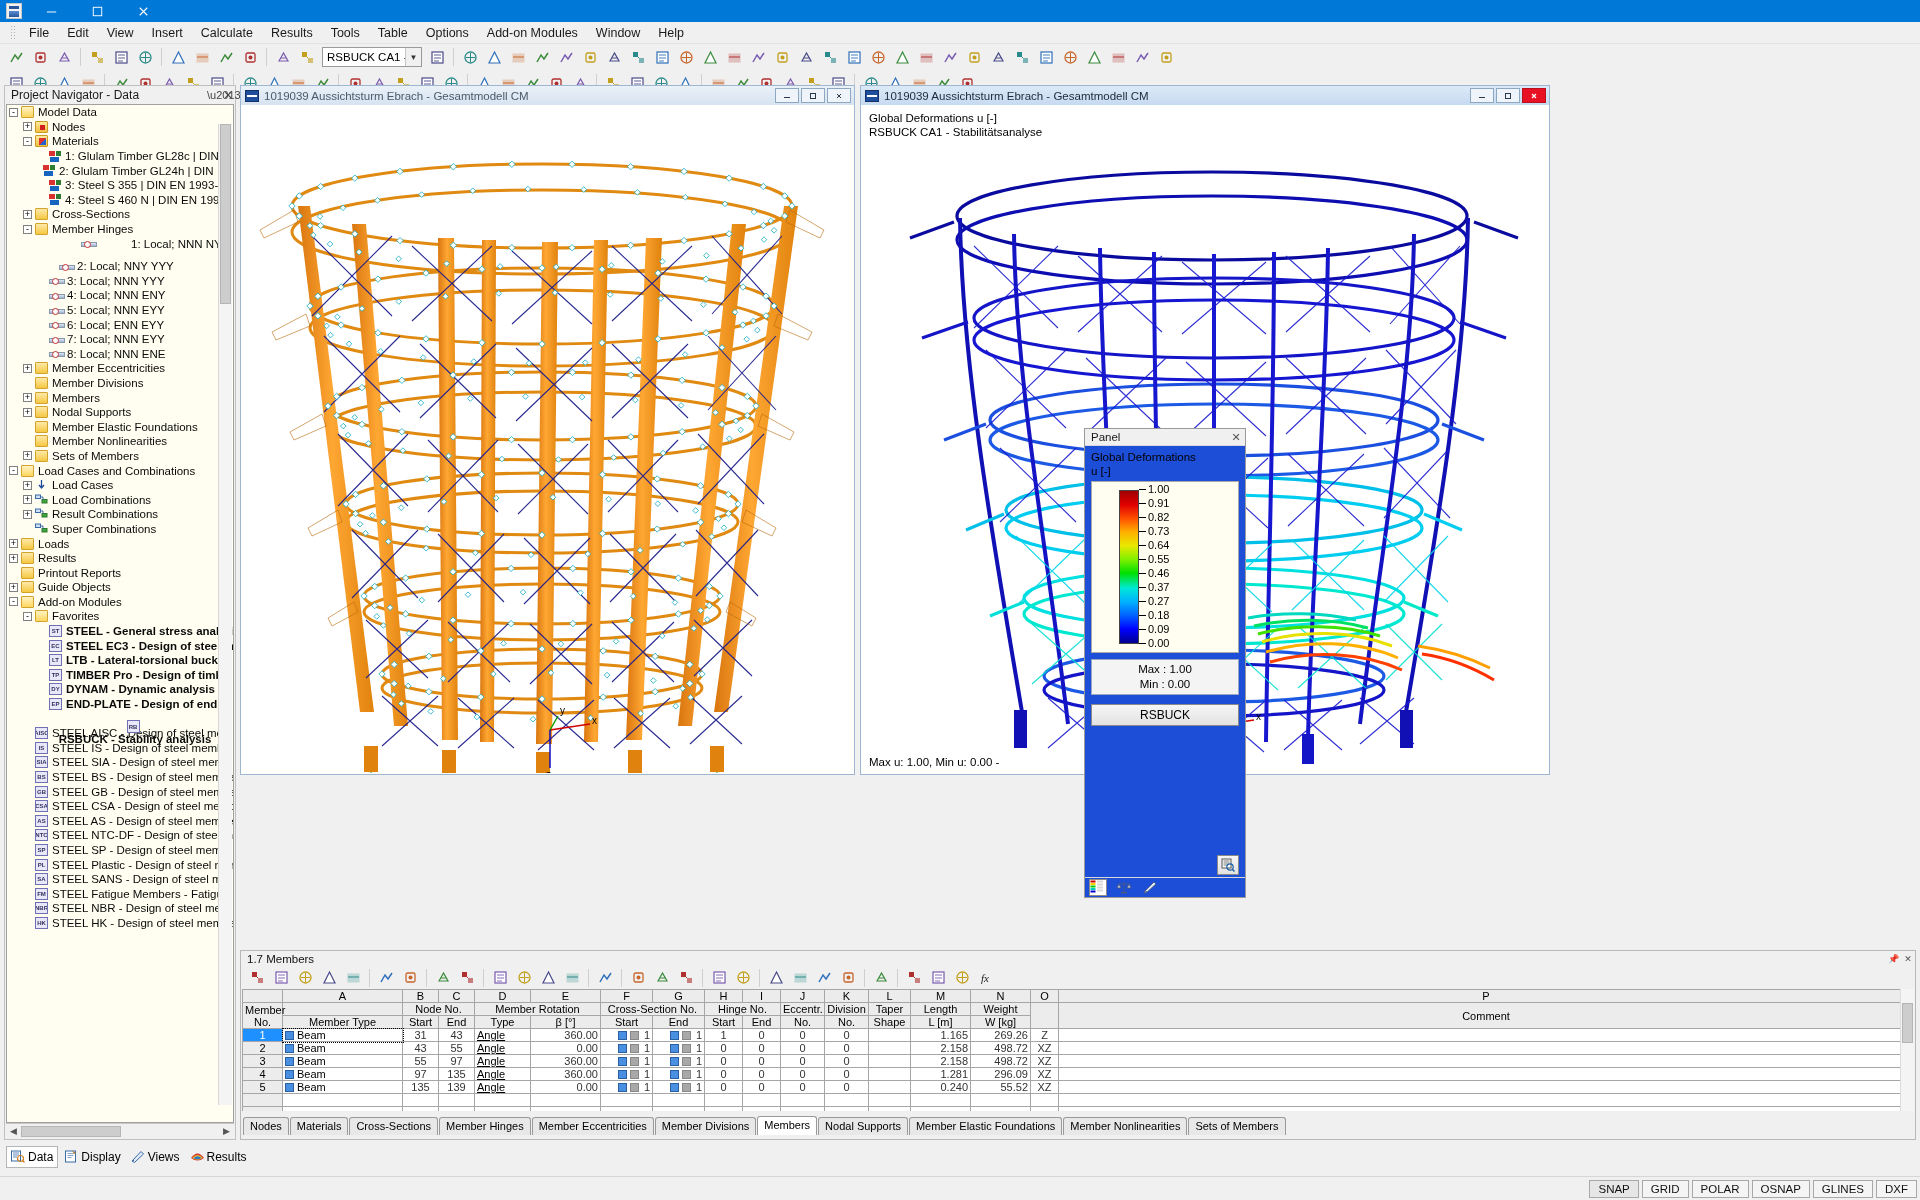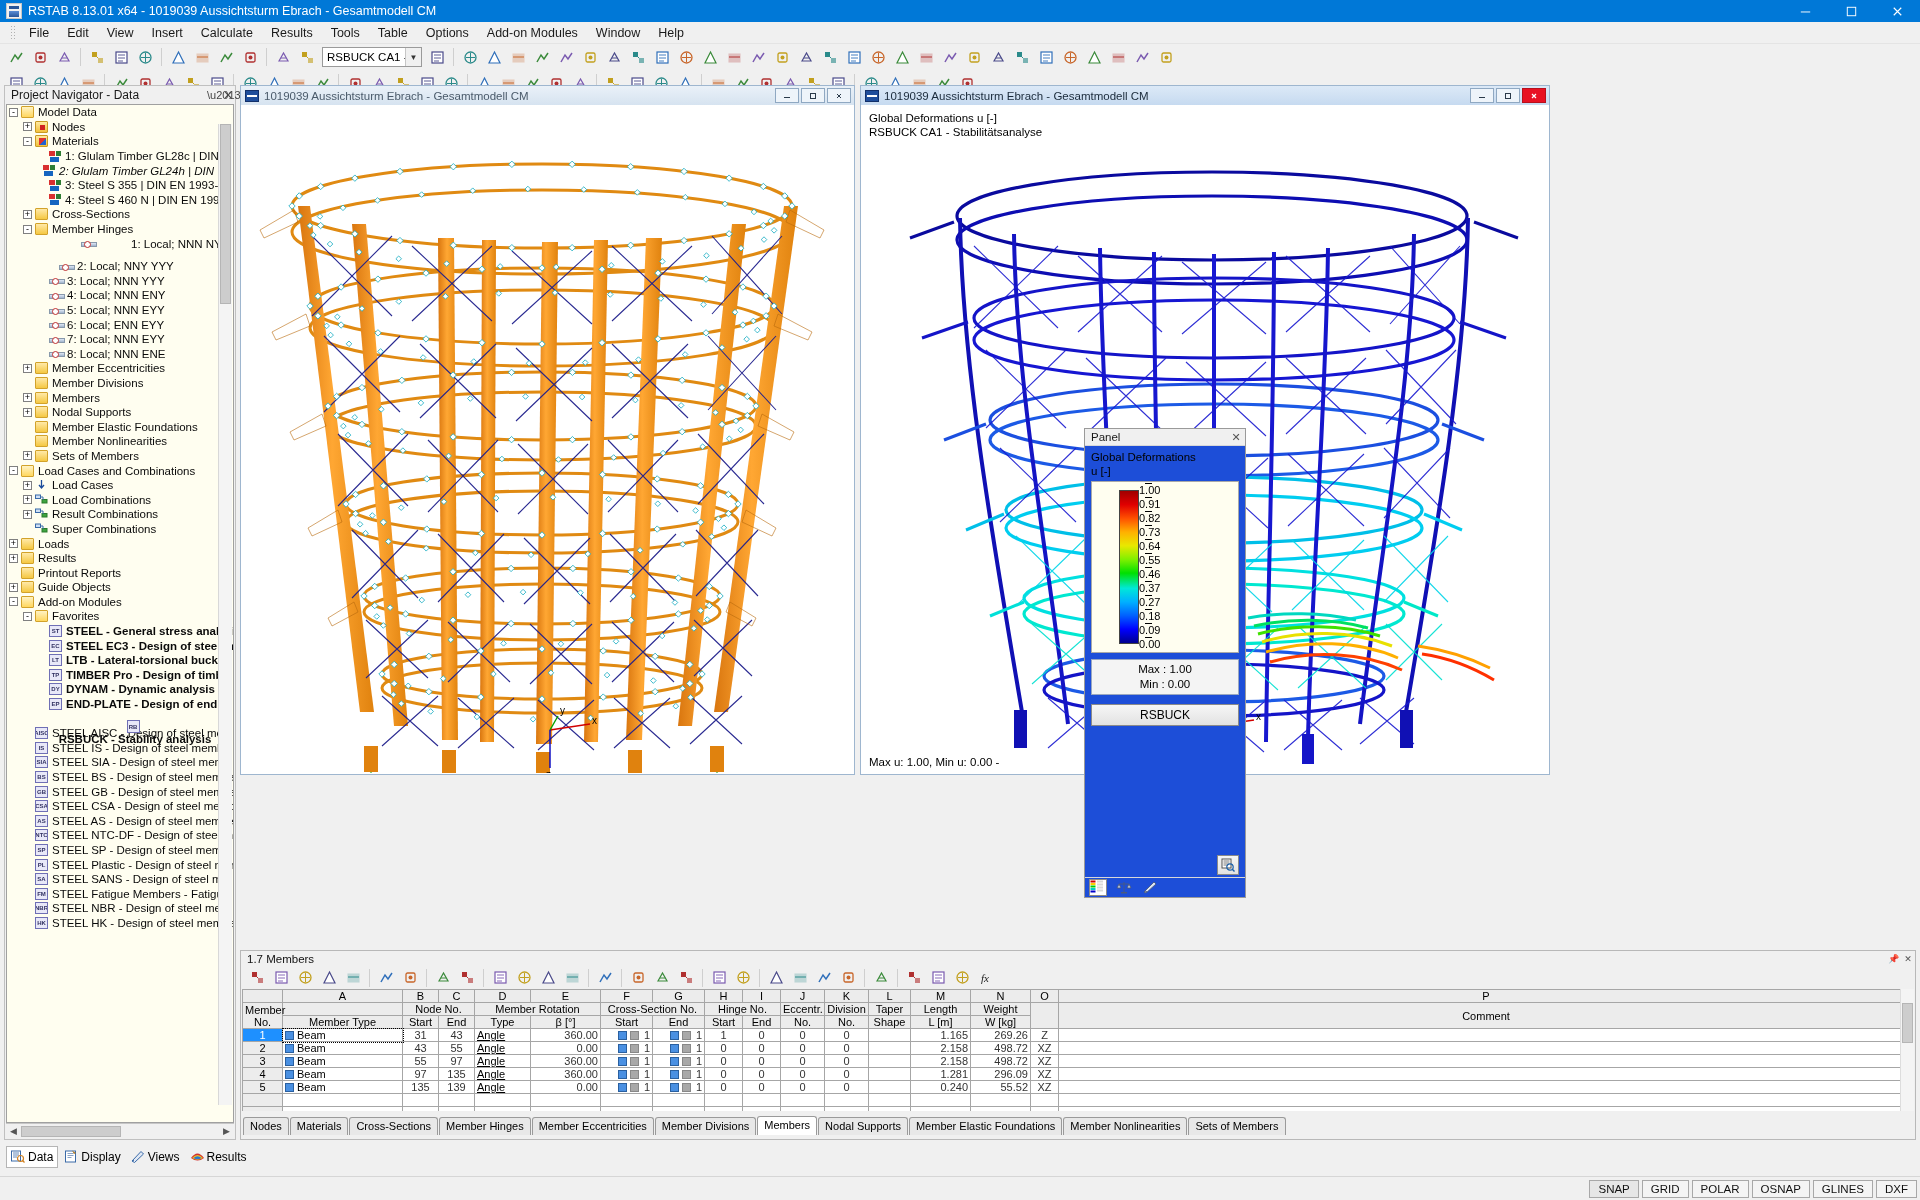--- a/index.html
+++ b/index.html
@@ -184,21 +184,21 @@
   .panel-body { flex: 1; padding: 4px 6px 2px 6px; display:flex; flex-direction:column; }
   .panel-lbl { font-size: 11.5px; color: #000; line-height: 14px; }
   .legend-box { background: #fffef0; border: 1px solid #a9a9a9; margin-top: 3px;
     height: 172px; position: relative; }
   .legend-bar { position: absolute; left: 27px; top: 8px; width: 20px; height: 154px;
     border: 1px solid #444;
     background: linear-gradient(to top,
       #00008f 0%, #0000ff 9%, #0060ff 18%, #00b0ff 27%, #00e8d8 36%,
       #00e000 46%, #80f000 55%, #e8e800 64%, #ffb000 73%, #ff5000 82%, #e00000 91%, #a00000 100%); }
   .legend-ticks { position: absolute; left: 47px; top: 0; right: 2px; height: 100%; }
-  .ltick { position: absolute; left: 0; display: flex; align-items: center; font-size: 11px; color: #000; flex-direction: column; }
+  .ltick { position: absolute; left: 0; display: flex; align-items: center; font-size: 11px; color: #000; }
   .ltick .dash { width: 7px; height: 1px; background: #000; margin-right: 2px; }
   .minmax { border: 1px solid #9aa7c0; background: #f4f4f4; margin-top: 6px; padding: 2px 0; }
   .minmax div { font-size: 11.5px; text-align: center; line-height: 15px; }
   .panel-btn { margin-top: 9px; height: 22px; border: 1px solid #8a8a8a;
     background: linear-gradient(#f6f6f6,#e2e2e2); display: flex; align-items: center;
     justify-content: center; font-size: 12px; }
   .panel-spacer { flex: 1; }
   .panel-zoom { align-self: flex-end; width: 22px; height: 20px; border: 1px solid #8a8a8a;
     background: linear-gradient(#f6f6f6,#e2e2e2); display: flex; align-items:center; justify-content:center;}
   .panel-tabs { height: 20px; display: flex; align-items: center; gap: 10px; padding-left: 5px;
@@ -245,21 +245,20 @@
     border: 1px solid #a8a8a8; background: #f4f4f4; color: #111; }
   .sb-btn.on { background: #e6e6e6; }
 </style>
 </head>
 <body>
 
 <div class="app">
 
   <div class="titlebar">
     <div class="appicon"></div>
-    <div class="ttext">RSTAB 8.13.01 x64 - 1019039 Aussichtsturm Ebrach - Gesamtmodell CM</div>
     <div class="winbtns">
       <div class="winbtn">
         <svg class="gl" viewBox="0 0 16 16">
             <rect x="3" y="8" width="10" height="1" fill="#fff"></rect>
           </svg>
       </div>
       <div class="winbtn">
         <svg class="gl" viewBox="0 0 16 16">
             <rect x="3.5" y="3.5" width="9" height="9" fill="none" stroke="#fff"></rect>
           </svg>
@@ -810,21 +809,21 @@
             <span class="fico f-mat"></span>
             <span class="lbl">Materials</span>
           </div>
           <div class="tr" style="padding-left: 30px;">
             <span class="nofold"></span>
             <span class="mat-ico">
               <i></i>
             </span>
             <span class="lbl">1: Glulam Timber GL28c | DIN </span>
           </div>
-          <div class="tr" style="padding-left: 24px; font-style: italic;">
+          <div class="tr" style="padding-left: 24px;">
             <span class="nofold"></span>
             <span class="mat-ico">
               <i></i>
             </span>
             <span class="lbl">2: Glulam Timber GL24h | DIN </span>
           </div>
           <div class="tr" style="padding-left: 30px;">
             <span class="nofold"></span>
             <span class="mat-ico">
               <i></i>

